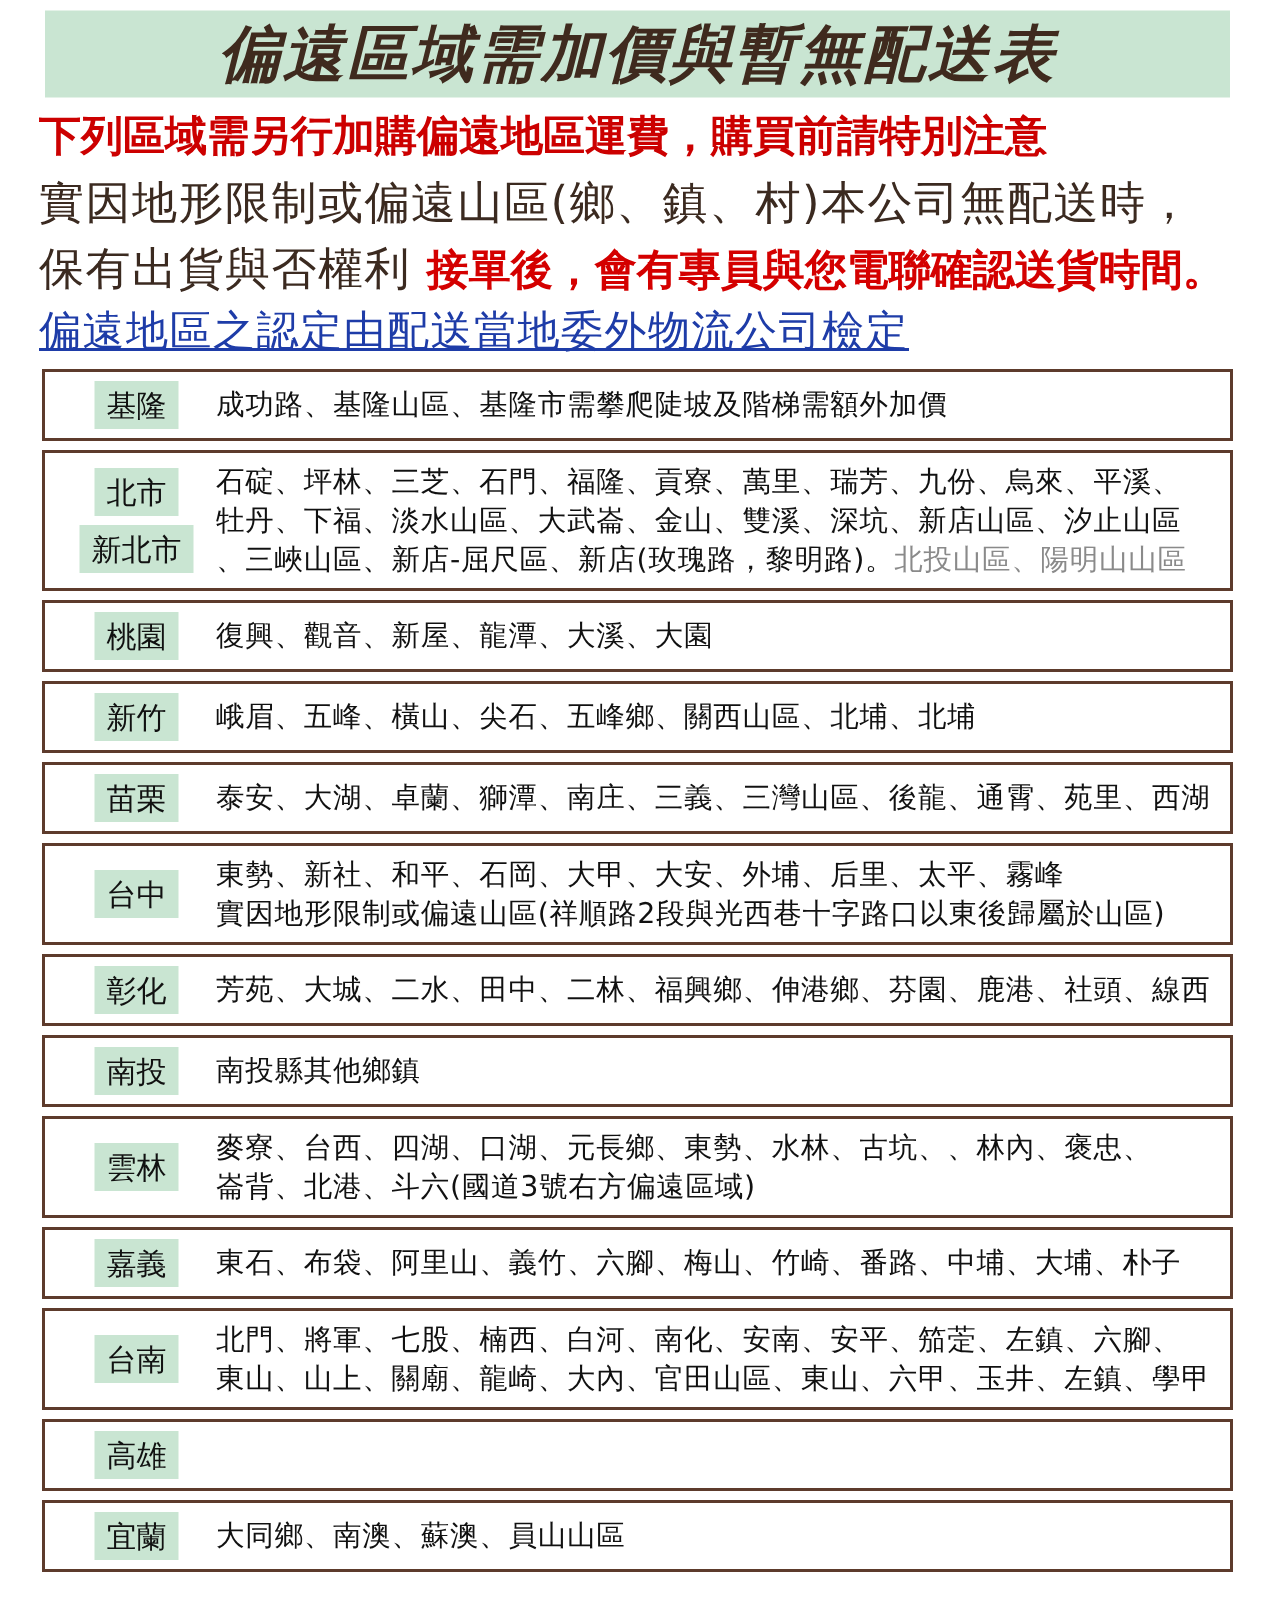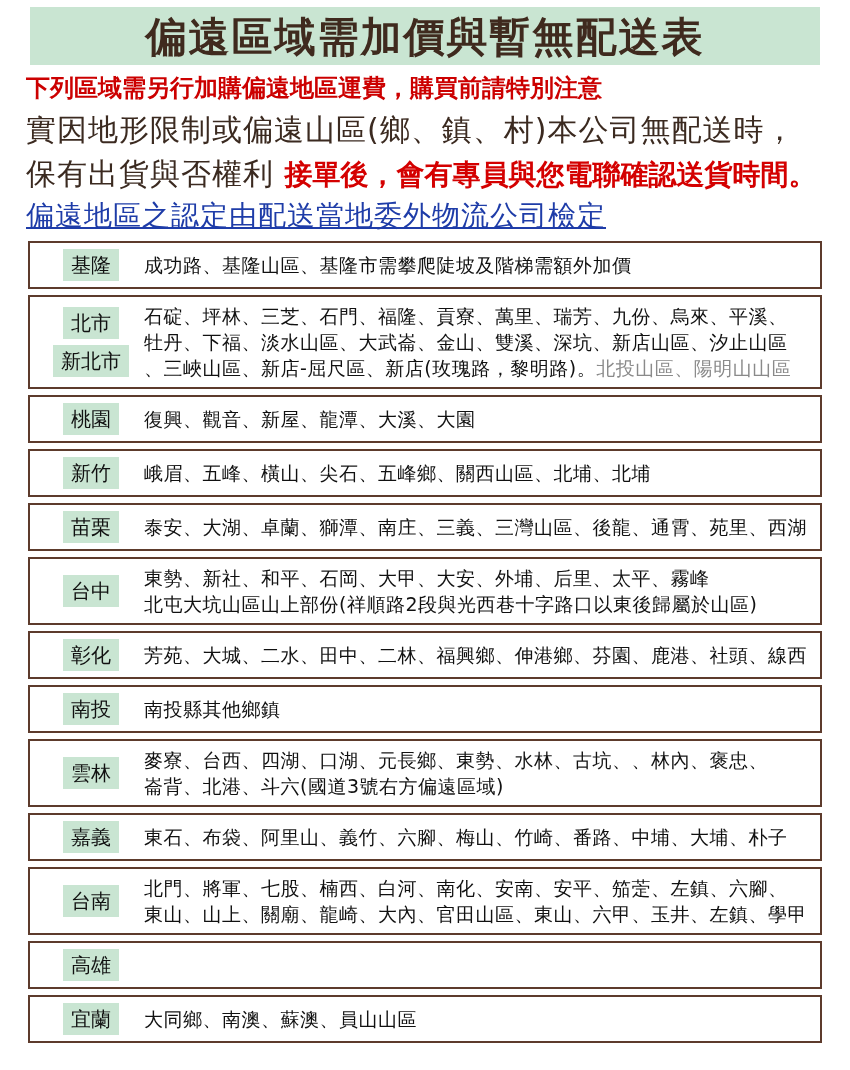--- a/index.html
+++ b/index.html
@@ -9,31 +9,32 @@
     font-family:"DejaVu Sans","Liberation Sans",sans-serif;
     color:#111111;
     overflow:hidden;
   }
   .page{width:850px;box-sizing:border-box;padding-top:7px;}
 
   .title-bar{
     margin:0 30px 0 30px;
     width:790px;height:58px;
     background:#c9e5d2;
-    display:flex;align-items:flex-end;justify-content:center;
+    display:flex;align-items:center;justify-content:center;
     box-sizing:border-box;
+    font-style:italic;
   }
   .title-bar h1{
     margin:0;font-size:41px;font-weight:bold;letter-spacing:2px;
     color:#3f2a1e;
   }
 
   .red-notice{
     margin:7px 0 4px 26px;
-    font-size:24px;font-weight:bold;color:#cc0000;
+    font-size:28px;font-weight:bold;color:#cc0000;
     font-family:"DejaVu Serif","Liberation Serif",serif;
   }
   .big-line{
     margin:0 0 0 26px;
     font-size:30px;line-height:44px;color:#3b2a20;
     letter-spacing:1px;
   }
   .big-line .red-inline{
     font-size:28px;font-weight:bold;color:#d40000;
     font-family:"DejaVu Serif","Liberation Serif",serif;
@@ -136,21 +137,21 @@
         <div class="content">
           <div class="line"><span>泰安、大湖、卓蘭、獅潭、南庄、三義、三灣山區、後龍、通霄、苑里、西湖</span></div>
         </div>
       </div>
       <div class="row">
         <div class="labels">
           <span class="chip">台中</span>
         </div>
         <div class="content">
           <div class="line"><span>東勢、新社、和平、石岡、大甲、大安、外埔、后里、太平、霧峰</span></div>
-          <div class="line"><span>北屯大坑山區山上部份(祥順路2段與光西巷十字路口以東後歸屬於山區)</span></div>
+          <div class="line"><span>實因地形限制或偏遠山區(祥順路2段與光西巷十字路口以東後歸屬於山區)</span></div>
         </div>
       </div>
       <div class="row">
         <div class="labels">
           <span class="chip">彰化</span>
         </div>
         <div class="content">
           <div class="line"><span>芳苑、大城、二水、田中、二林、福興鄉、伸港鄉、芬園、鹿港、社頭、線西</span></div>
         </div>
       </div>

